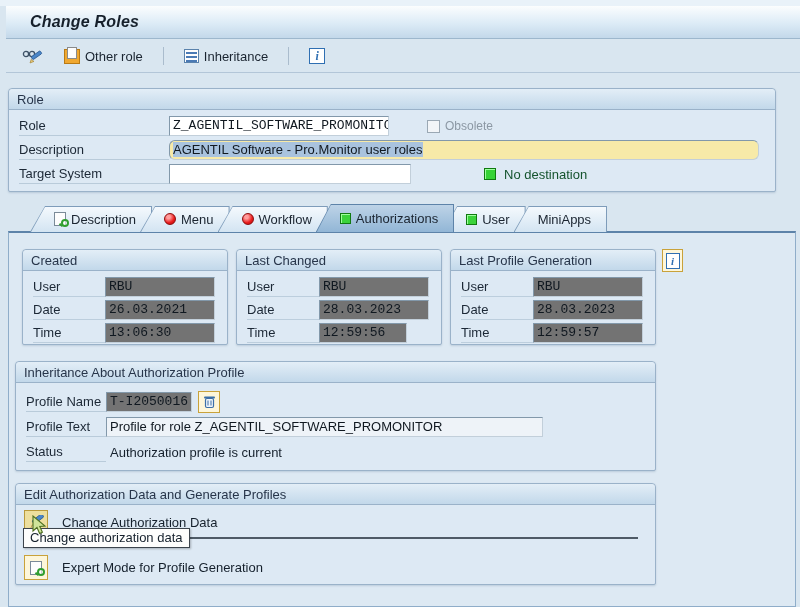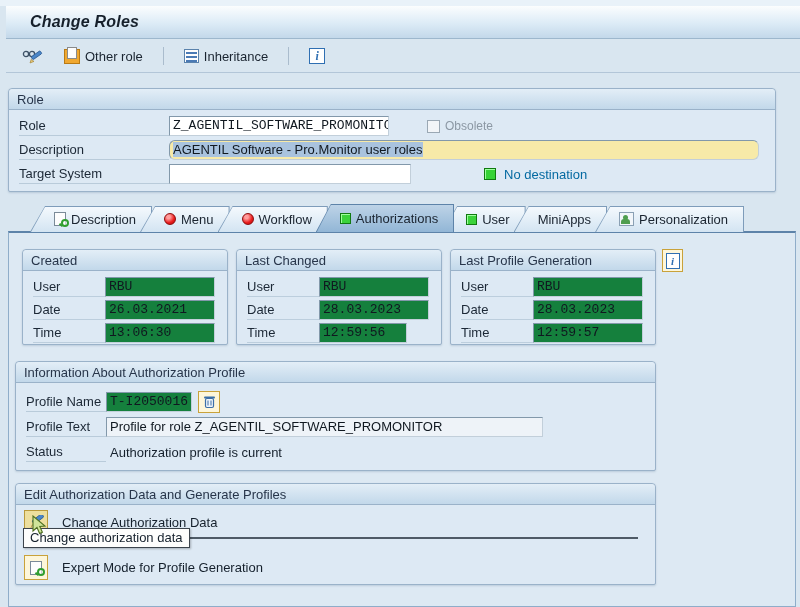--- a/index.html
+++ b/index.html
@@ -39,21 +39,21 @@
 
   
   .gbox { position:absolute; border:1px solid #9ab2c9; background:#dde9f4; border-radius:4px 4px 2px 2px; box-shadow:0 1px 2px rgba(90,120,150,.25); }
   .gbox-h { height:21px; background:linear-gradient(#e3eef7,#c2d8ea); border-bottom:1px solid #9ab2c9;
             border-radius:4px 4px 0 0; display:flex; align-items:center; padding-left:8px; font-size:13px; color:#27354a; }
   .frow { position:absolute; display:flex; align-items:center; }
   .flabel { font-size:13px; color:#1c2836; border-bottom:1px solid #b9cbda; height:20px; line-height:19px; }
   .field { height:20px; border:1px solid; border-color:#8298aa #c2cfda #c2cfda #8298aa; background:#fff;
            font-family:"Liberation Mono", monospace; font-size:13px; color:#101820; line-height:18px; padding:0 3px; overflow:hidden; white-space:nowrap; }
   .field.sans { font-family:"Liberation Sans", sans-serif; }
-  .field.ro { background:#15803d; }
+  .field.ro { background:#737373; }
   .field.focus { background:#f7eaa8;border-radius:6px; }
   .selected { background:#a9c3de; }
   .chk { width:13px; height:13px; background:#f2f5f8; border:1px solid #9aa8b4; margin-right:5px; }
   .disabled-lb { color:#8c98a4; font-size:12px; }
   .corner { position:absolute; width:7px; height:7px; border:2px solid #e22b20; }
   .c-tl { border-right:none; border-bottom:none; left:-3px; top:-4px; }
   .c-bl { border-right:none; border-top:none; left:-3px; bottom:-4px; }
   .c-tr { border-left:none; border-bottom:none; right:-4px; top:-4px; }
   .c-br { border-left:none; border-top:none; right:-4px; bottom:-4px; }
 
@@ -138,21 +138,21 @@
         <span class="selected">AGENTIL Software - Pro.Monitor user roles</span>
       </span>
     </div>
 
     <div class="frow" style="left:10px; top:75px; width:748px;">
       <span class="flabel" style="width:150px;">Target System</span>
       <span class="field" style="width:242px;"></span>
       <span style="width:73px;"></span>
       <span class="ic ic-led"></span>
       <span style="width:8px;"></span>
-      <span style="font-size:13px; color:#0369a1;">No destination</span>
+      <span style="font-size:13px; color:#14532d;">No destination</span>
     </div>
   </div>
 
   <div class="tabstrip">
     <div class="tab" style="z-index:1;">
       <div class="bg"></div>
       <span class="ic ic-doc">
           <span class="ic-mag"></span>
         </span>
       <span>Description</span>
@@ -173,25 +173,20 @@
       <span>Authorizations</span>
     </div>
     <div class="tab" style="z-index:4;">
       <div class="bg"></div>
       <span class="ic ic-greensq"></span>
       <span>User</span>
     </div>
     <div class="tab" style="z-index:5;">
       <div class="bg"></div>
       <span>MiniApps</span>
-    </div>
-    <div class="tab" style="z-index:6;">
-      <div class="bg"></div>
-      <span class="ic ic-person"></span>
-      <span>Personalization</span>
     </div>
   </div>
 
   <div class="tabpanel">
 
     <div class="gbox" style="left:13px; top:16px; width:206px; height:96px;">
       <div class="gbox-h">Created</div>
       <div class="minirow" style="left:10px; top:27px;">
         <span class="mlabel">User</span>
         <span class="field ro" style="width:110px;">RBU</span>
@@ -236,21 +231,21 @@
         <span class="mlabel">Time</span>
         <span class="field ro" style="width:110px;">12:59:57</span>
       </div>
     </div>
 
     <div class="ybtn" style="position:absolute; left:653px; top:16px; width:21px; height:23px;">
       <span class="ic ic-infosq" style="width:14px;height:16px;line-height:14px;font-size:11px;">i</span>
     </div>
 
     <div class="gbox" style="left:6px; top:128px; width:641px; height:110px;">
-      <div class="gbox-h">Information About Authorization Profile</div>
+      <div class="gbox-h">Inheritance About Authorization Profile</div>
       <div class="frow" style="left:10px; top:29px;">
         <span class="flabel" style="width:80px;">Profile Name</span>
         <span class="field ro" style="width:86px;">T-I2050016</span>
         <span style="width:6px;"></span>
         <span class="ybtn" style="width:22px; height:22px;">
           <svg width="13" height="14" viewBox="0 0 13 14">
             <rect x="2.5" y="3.5" width="8" height="9" rx="1.5" fill="#eef4fa" stroke="#3a6ea8" stroke-width="1.2"></rect>
             <line x1="5" y1="5.5" x2="5" y2="10.5" stroke="#3a6ea8" stroke-width="1"></line>
             <line x1="8" y1="5.5" x2="8" y2="10.5" stroke="#3a6ea8" stroke-width="1"></line>
             <rect x="1" y="1.5" width="11" height="2" rx="1" fill="#3a6ea8"></rect>

